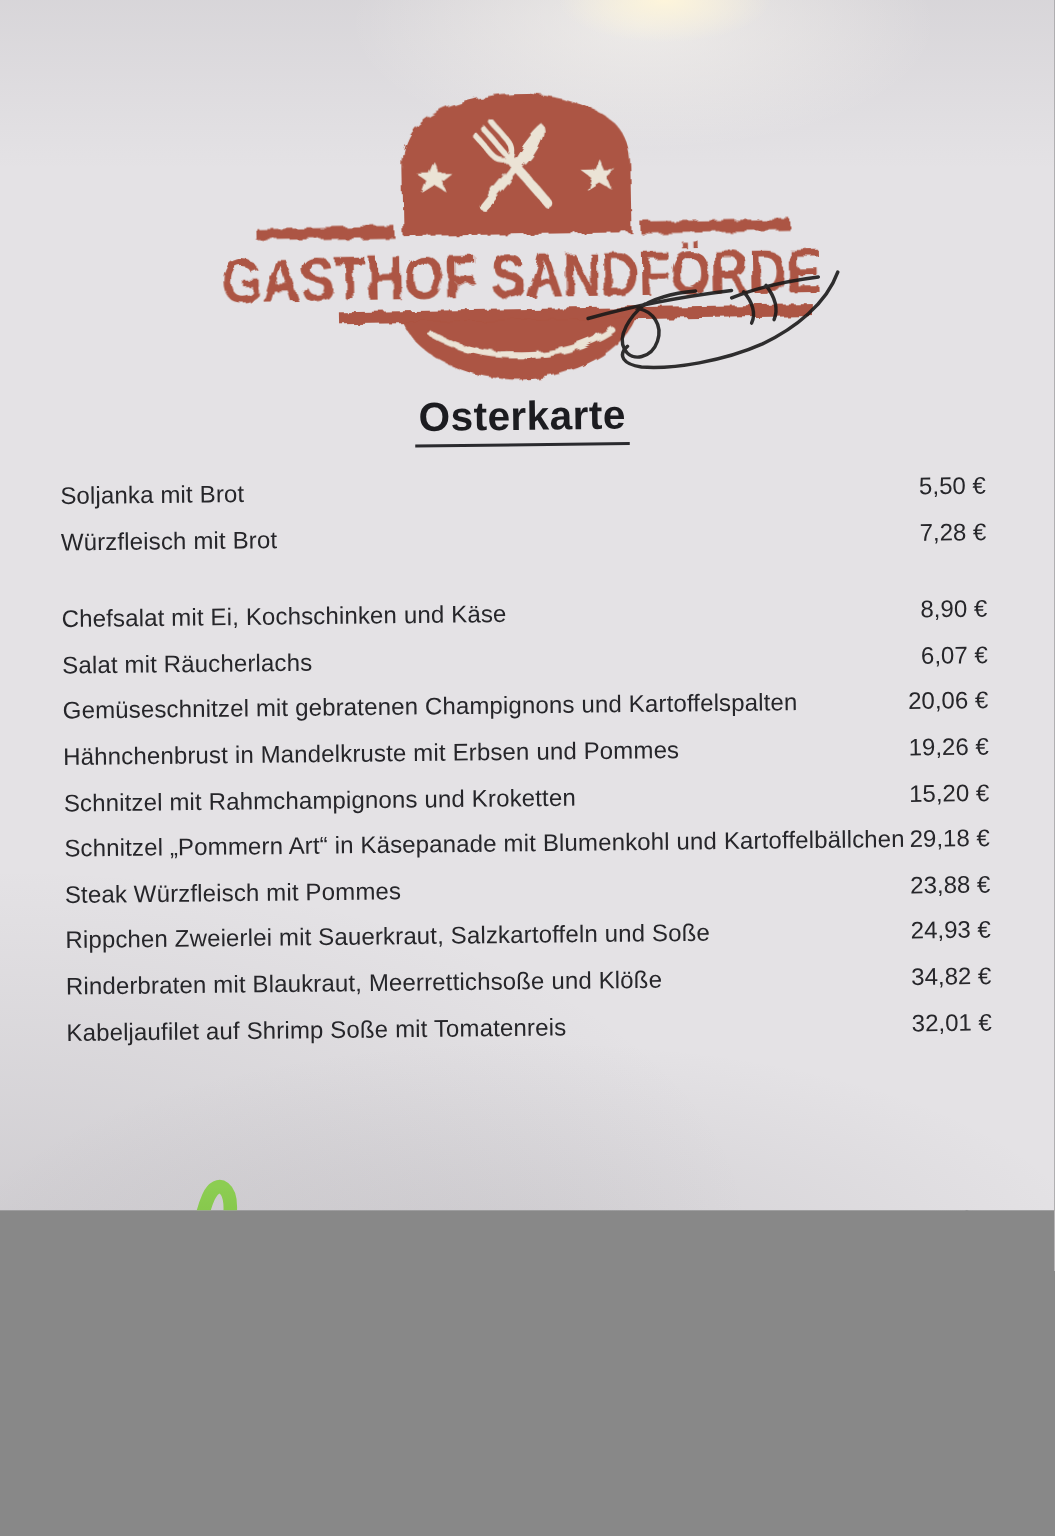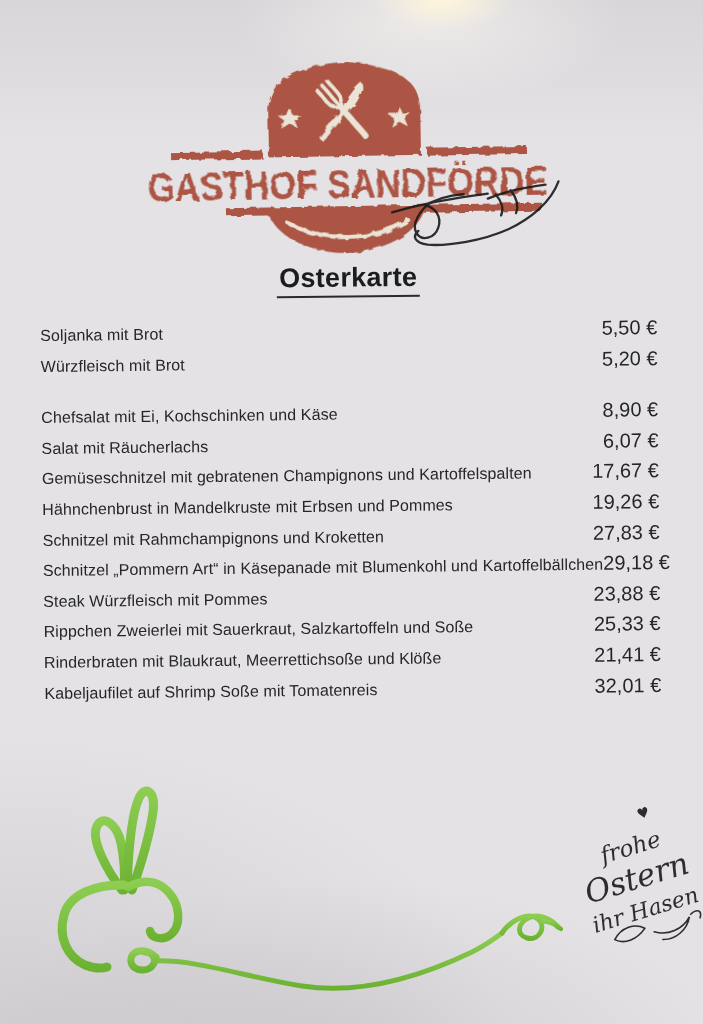--- a/index.html
+++ b/index.html
@@ -1,38 +1,38 @@
 <!DOCTYPE html>
 <html><head>
 <meta charset="utf-8">
 <style>
   html,body{margin:0;padding:0;background:#888;}
   .photo{
-    position:relative;width:703px;height:1024px;overflow:hidden;
+    position:relative;width:703px;height:807px;overflow:hidden;
     font-family:"Liberation Sans",sans-serif;
     background:
       radial-gradient(95px 38px at 63% 0%, rgba(255,246,218,.95), rgba(255,246,218,0) 75%),
       radial-gradient(280px 120px at 61% 2%, rgba(253,250,243,.55), rgba(253,250,243,0) 70%),
       linear-gradient(180deg, rgba(128,124,131,.12), rgba(128,124,131,0) 14%),
       radial-gradient(130% 55% at 0% 102%, rgba(96,92,100,.16), rgba(96,92,100,0) 55%),
       radial-gradient(90% 30% at 50% 104%, rgba(96,92,100,.14), rgba(96,92,100,0) 60%),
       #e4e2e5;
   }
   .logo{position:absolute;left:129px;top:54px;width:446px;height:201px;transform:rotate(-1deg);}
   .logo svg{display:block;width:100%;height:100%;}
 
   .menu{position:absolute;left:42px;right:44px;top:266px;transform:rotate(-0.65deg);
         transform-origin:left center;color:#26262a;}
   .title-wrap{text-align:center;margin:0 0 22px 0;}
   .menu h1{display:inline-block;margin:0;font-size:27px;font-weight:600;letter-spacing:.3px;
            color:#1c1c20;border-bottom:2px solid #2a2a2e;padding:0 2px 2px 2px;}
   .menu-section + .menu-section{margin-top:21px;}
   .menu-row{display:flex;justify-content:space-between;align-items:baseline;height:30.6px;}
   .dish{font-size:16px;letter-spacing:.1px;white-space:nowrap;}
-  .price{font-size:20px;white-space:nowrap;}
+  .price{font-size:16px;white-space:nowrap;}
 
   .bunny{position:absolute;left:40px;top:780px;width:523px;height:244px;}
   .stamp{position:absolute;left:575px;top:798px;width:128px;height:168px;}
   .stamp text{font-family:"DejaVu Serif","Liberation Serif",serif;font-style:italic;fill:#2e2c2c;}
 </style>
 </head>
 <body>
 
 <div class="photo">
 
@@ -92,59 +92,59 @@
       <h1>Osterkarte</h1>
     </div>
     <div id="sections">
         <div class="menu-section">
           <div class="menu-row">
             <span class="dish">Soljanka mit Brot</span>
             <span class="price">5,50 €</span>
           </div>
           <div class="menu-row">
             <span class="dish">Würzfleisch mit Brot</span>
-            <span class="price">5,20 €</span>
+            <span class="price">7,28 €</span>
           </div>
         </div>
         <div class="menu-section">
           <div class="menu-row">
             <span class="dish">Chefsalat mit Ei, Kochschinken und Käse</span>
             <span class="price">8,90 €</span>
           </div>
           <div class="menu-row">
             <span class="dish">Salat mit Räucherlachs</span>
             <span class="price">6,07 €</span>
           </div>
           <div class="menu-row">
             <span class="dish">Gemüseschnitzel mit gebratenen Champignons und Kartoffelspalten</span>
-            <span class="price">17,67 €</span>
+            <span class="price">20,06 €</span>
           </div>
           <div class="menu-row">
             <span class="dish">Hähnchenbrust in Mandelkruste mit Erbsen und Pommes</span>
             <span class="price">19,26 €</span>
           </div>
           <div class="menu-row">
             <span class="dish">Schnitzel mit Rahmchampignons und Kroketten</span>
-            <span class="price">27,83 €</span>
+            <span class="price">15,20 €</span>
           </div>
           <div class="menu-row">
             <span class="dish">Schnitzel „Pommern Art“ in Käsepanade mit Blumenkohl und Kartoffelbällchen</span>
             <span class="price">29,18 €</span>
           </div>
           <div class="menu-row">
             <span class="dish">Steak Würzfleisch mit Pommes</span>
             <span class="price">23,88 €</span>
           </div>
           <div class="menu-row">
             <span class="dish">Rippchen Zweierlei mit Sauerkraut, Salzkartoffeln und Soße</span>
-            <span class="price">25,33 €</span>
+            <span class="price">24,93 €</span>
           </div>
           <div class="menu-row">
             <span class="dish">Rinderbraten mit Blaukraut, Meerrettichsoße und Klöße</span>
-            <span class="price">21,41 €</span>
+            <span class="price">34,82 €</span>
           </div>
           <div class="menu-row">
             <span class="dish">Kabeljaufilet auf Shrimp Soße mit Tomatenreis</span>
             <span class="price">32,01 €</span>
           </div>
         </div>
       </div>
   </div>
 
   <svg class="bunny" viewBox="0 0 523 244">

